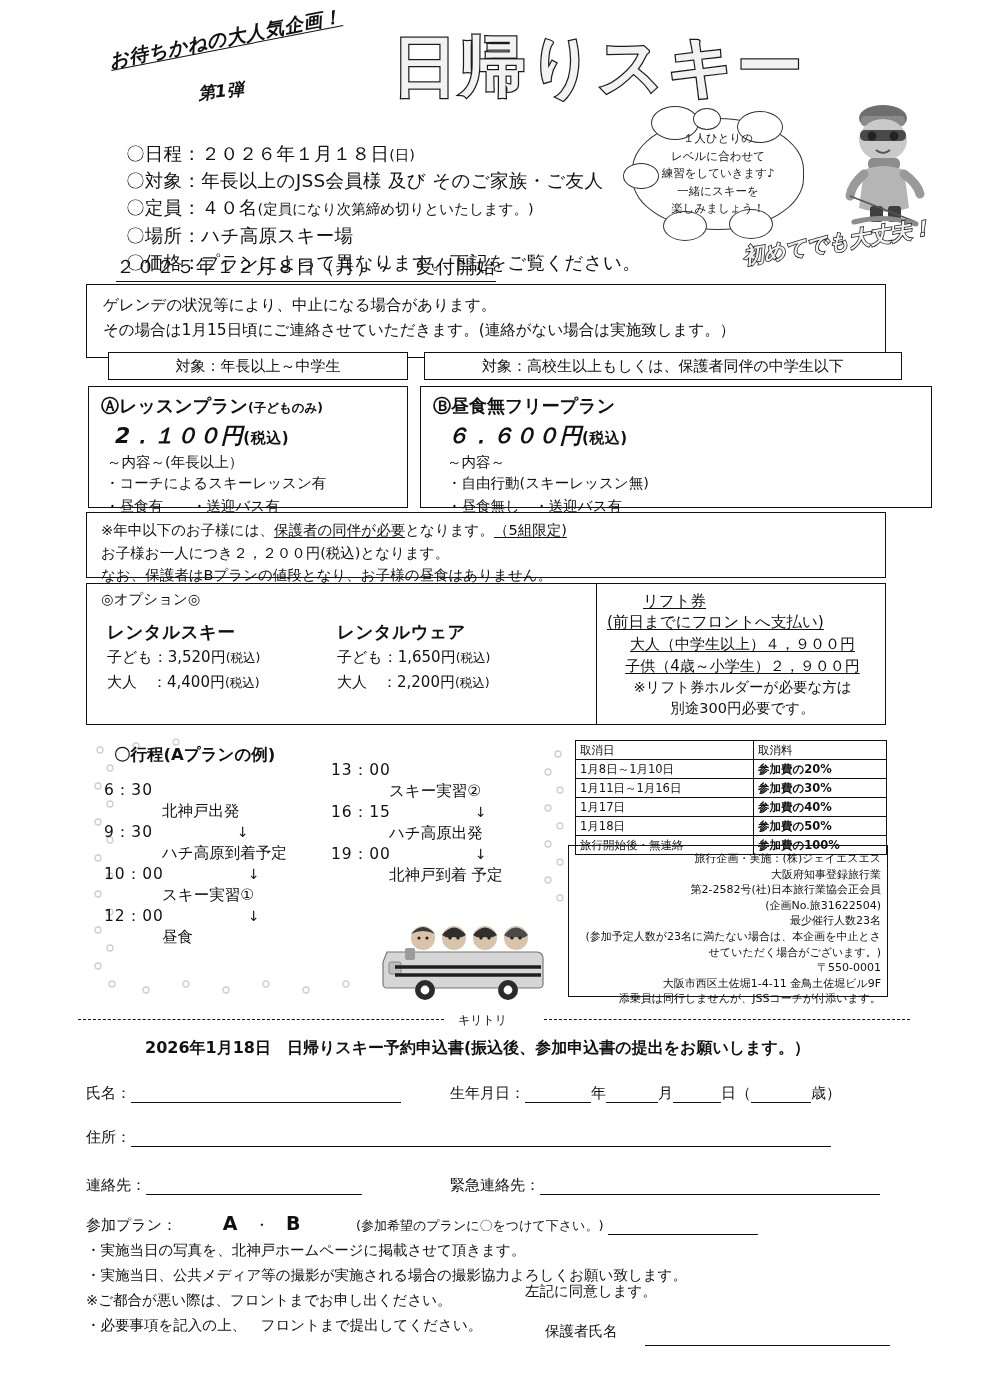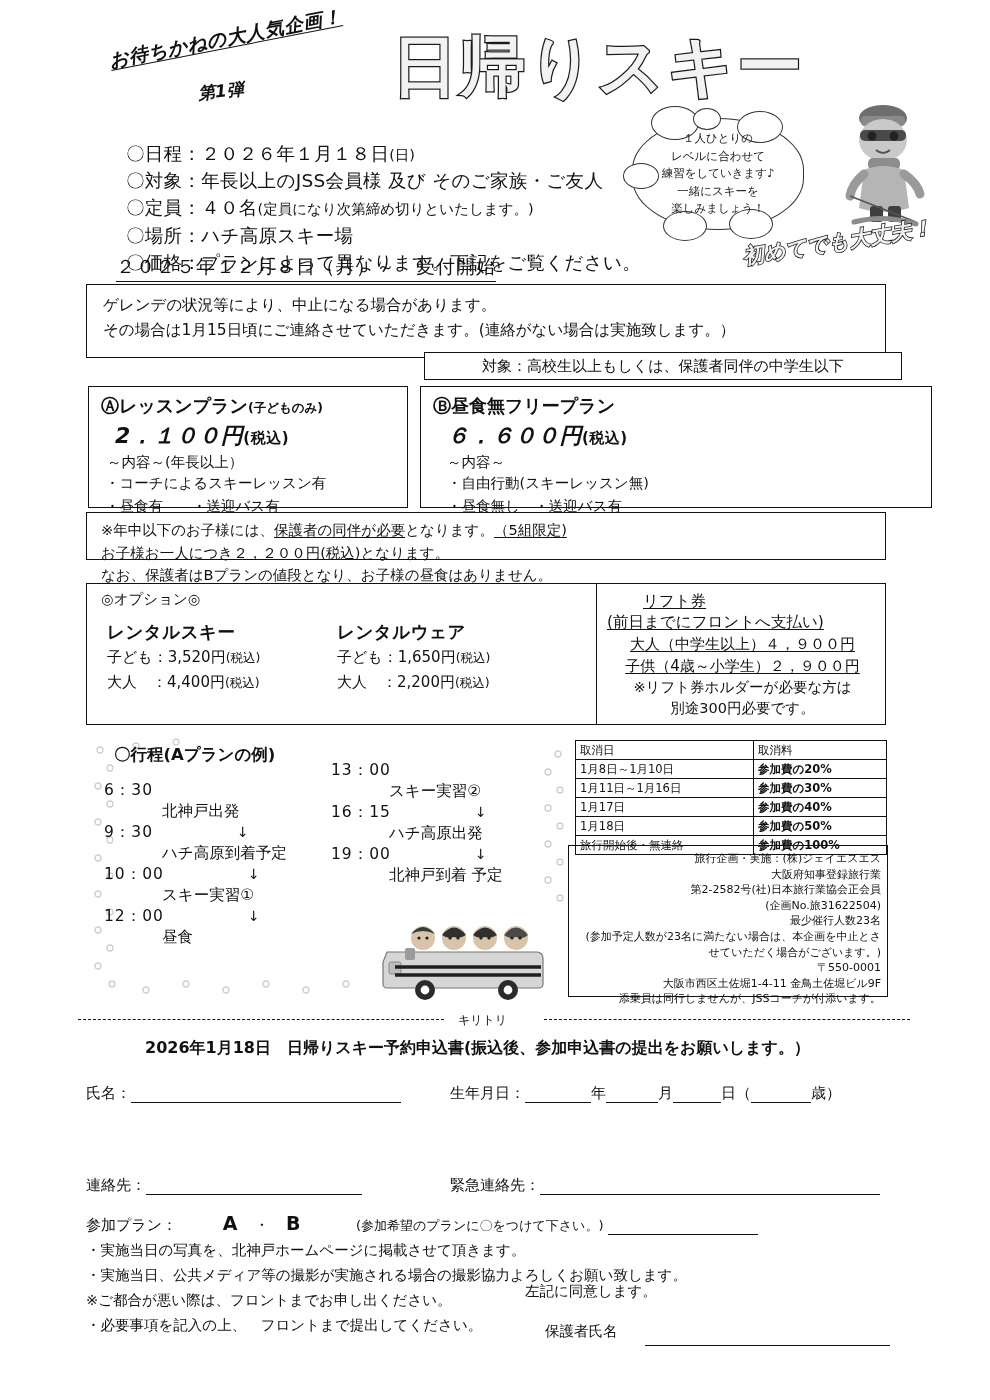--- a/index.html
+++ b/index.html
@@ -115,21 +115,21 @@
     font-size: 22px; font-weight: bold; font-style: italic;
     margin: 3px 0 2px 14px; letter-spacing: 0.5px; white-space: nowrap;
   }
   .plan-price .tax { font-size: 15px; font-style: normal; }
   .plan-naiyou { font-size: 14.5px; margin-left: 6px; white-space: nowrap; }
   .plan-li { font-size: 14.5px; line-height: 1.56; margin-left: 4px; white-space: nowrap; }
   .plan-b .plan-naiyou, .plan-b .plan-li { margin-left: 14px; }
   .u { text-decoration: underline; text-underline-offset: 2px; }
 
   .kidnote {
-    position: absolute; left: 86px; top: 512px; width: 800px; height: 48px;
+    position: absolute; left: 86px; top: 512px; width: 800px; height: 66px;
     border: 1.6px solid #111; padding: 6px 10px 0 14px;
   }
   .kidnote div { font-size: 14.5px; line-height: 1.56; white-space: nowrap; }
 
   .optbox {
     position: absolute; left: 86px; top: 583px; width: 800px; height: 142px;
     border: 1.6px solid #111;
   }
   .opt-head { position: absolute; left: 14px; top: 6px; font-size: 14.5px; }
   .opt-col { position: absolute; top: 36px; }
@@ -263,20 +263,21 @@
     <path d="M26 126 q30 -8 62 2" stroke="#8c8c8c" stroke-width="5" fill="none" stroke-linecap="round"></path>
   </svg>
   <div class="tagline">初めてでも大丈夫！</div>
 
   <div class="box notice">
     <div>ゲレンデの状況等により、中止になる場合があります。</div>
     <div>その場合は1月15日頃にご連絡させていただきます。(連絡がない場合は実施致します。）</div>
   </div>
 
   <div class="target-row">
+    <div class="target-a">対象：年長以上～中学生</div>
     <div class="target-b">対象：高校生以上もしくは、保護者同伴の中学生以下</div>
   </div>
 
   <div class="plan-row">
     <div class="plan plan-a">
       <div class="plan-title">
         <span>Ⓐ</span><span>レッスンプラン</span><span class="sub">(子どものみ)</span>
       </div>
       <div class="plan-price">
         <span>2．１００円</span><span class="tax">(税込)</span>
@@ -492,20 +493,23 @@
   <div class="formtitle">2026年1月18日　日帰りスキー予約申込書(振込後、参加申込書の提出をお願いします。）</div>
 
   <div class="field" style="left:86px; top:1084px;">
     <span class="lab">氏名：</span><span class="rule" style="width:270px;"></span>
   </div>
 
   <div class="field" style="left:450px; top:1084px;">
     <span class="lab">生年月日：</span><span class="rule" style="width:66px;"></span><span>年</span><span class="rule" style="width:52px;"></span><span>月</span><span class="rule" style="width:48px;"></span><span>日（</span><span class="rule" style="width:60px;"></span><span>歳）</span>
   </div>
 
+  <div class="field" style="left:86px; top:1128px;">
+    <span class="lab">住所：</span><span class="rule" style="width:700px;"></span>
+  </div>
 
   <div class="field" style="left:86px; top:1176px;">
     <span class="lab">連絡先：</span><span class="rule" style="width:216px;"></span>
   </div>
 
   <div class="field" style="left:450px; top:1176px;">
     <span class="lab">緊急連絡先：</span><span class="rule" style="width:340px;"></span>
   </div>
 
   <div class="field" style="left:86px; top:1212px;">

